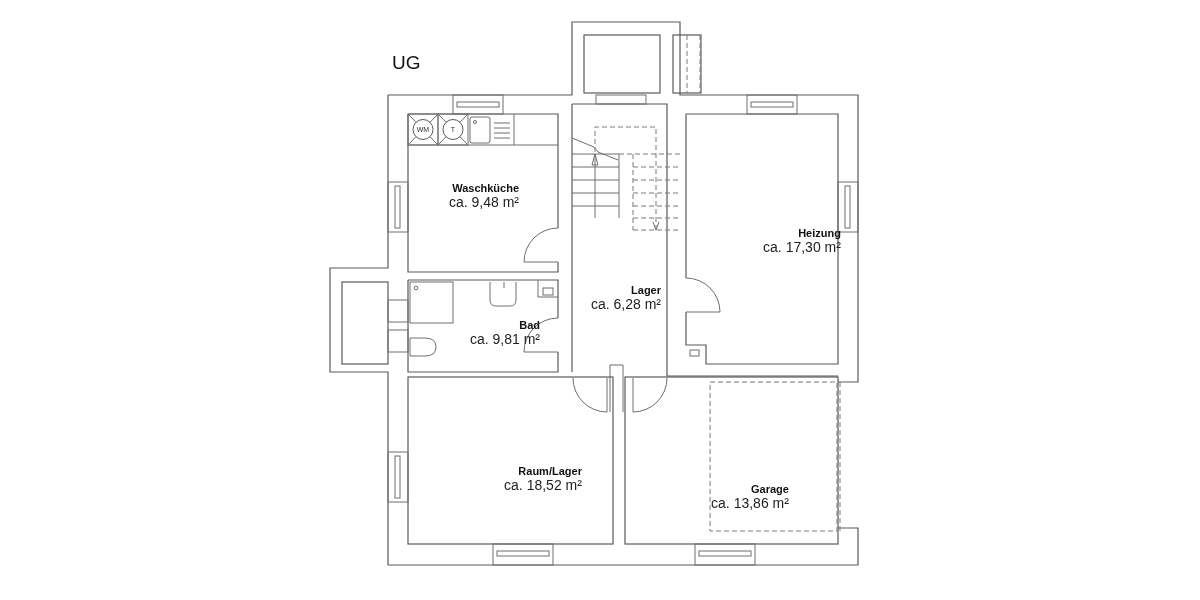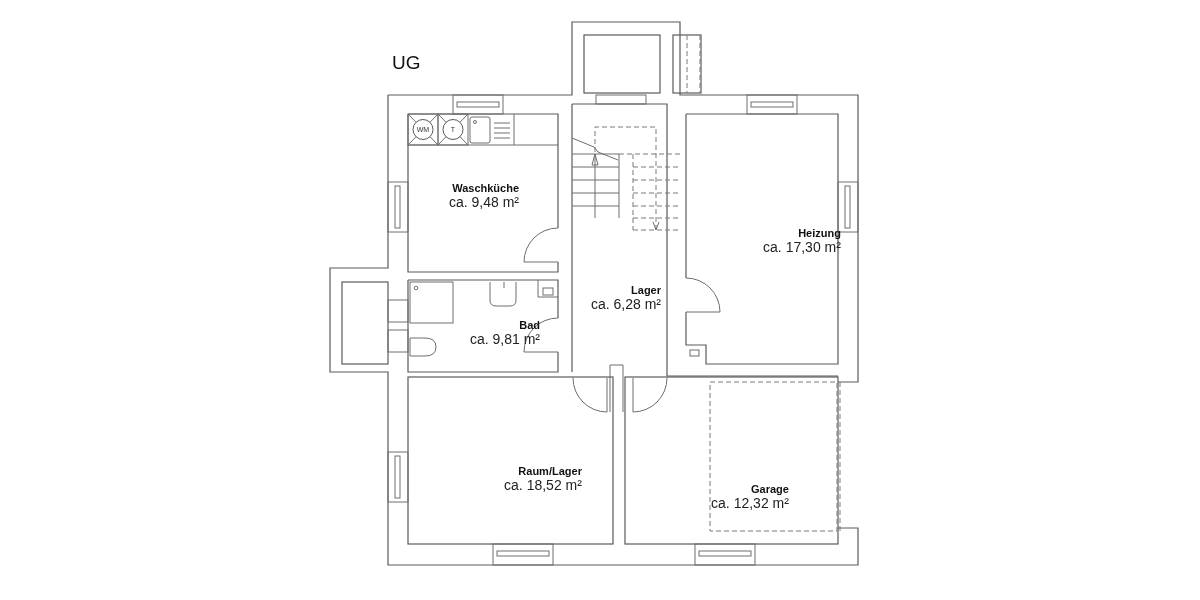--- a/index.html
+++ b/index.html
@@ -171,14 +171,14 @@
 <div class="room" style="left:802px; top:226px;">
   <span class="name">Heizung</span>
   <span class="area">ca. 17,30 m²</span>
 </div>
 <div class="room" style="left:510px; top:464px;margin-left:33px;">
   <span class="name">Raum/Lager</span>
   <span class="area">ca. 18,52 m²</span>
 </div>
 <div class="room" style="left:750px; top:444px;margin-top:38px;">
   <span class="name">Garage</span>
-  <span class="area">ca. 12,32 m²</span>
+  <span class="area">ca. 13,86 m²</span>
 </div>
 
 </body></html>

